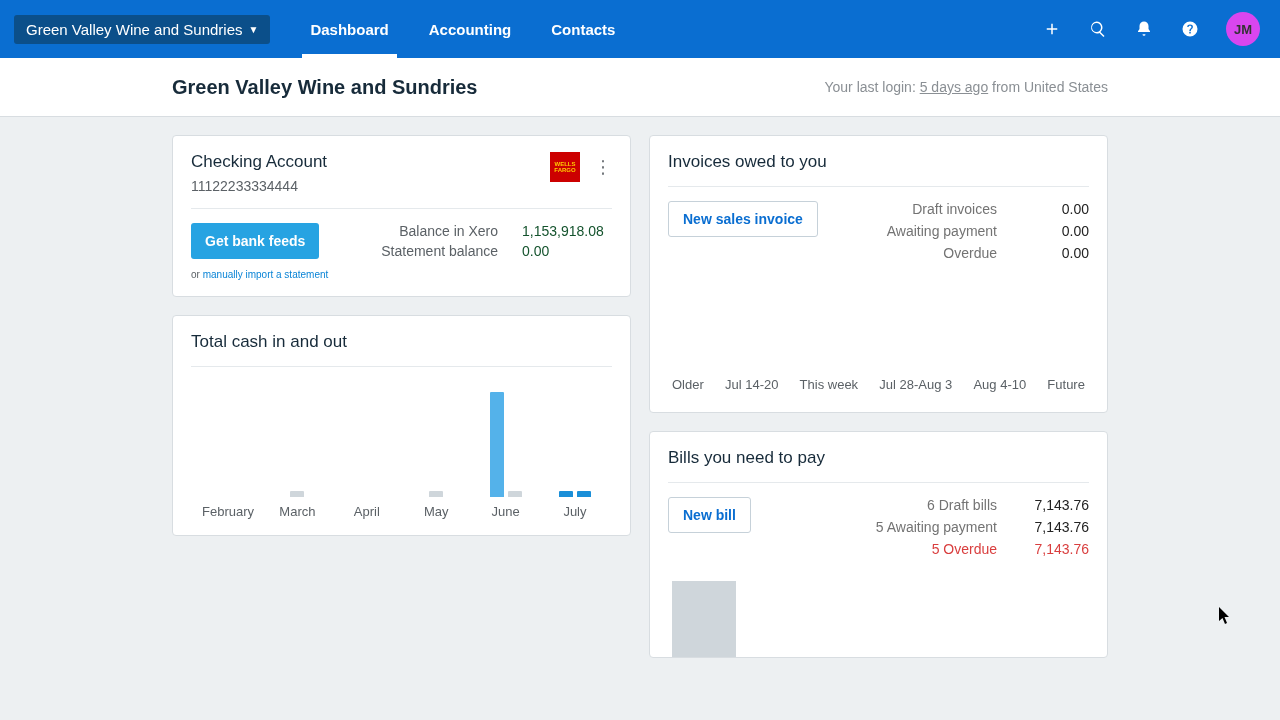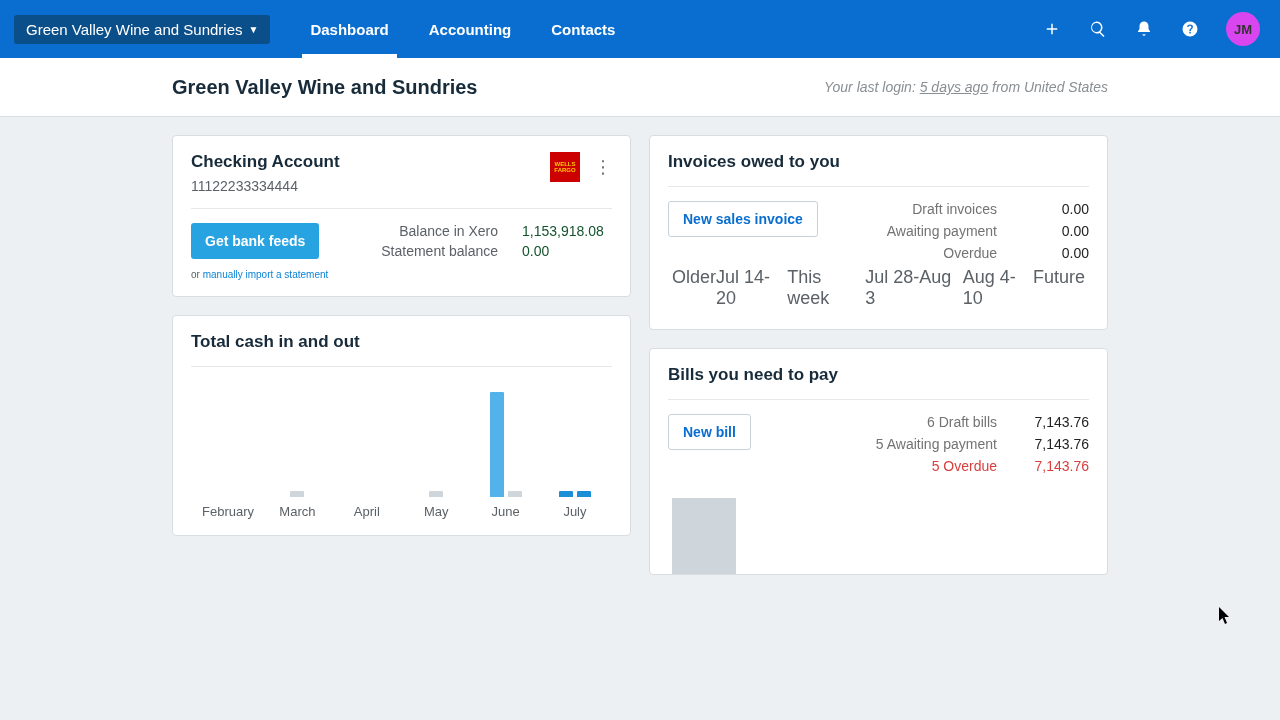--- a/index.html
+++ b/index.html
@@ -15,30 +15,30 @@
 .nav-spacer { flex: 1; }
 .nav-icons { display: flex; align-items: center; gap: 26px; margin-right: 6px; }
 .nav-icon { width: 20px; height: 20px; cursor: pointer; display: flex; align-items: center; justify-content: center; }
 .nav-icon svg { fill: #fff; }
 .avatar { width: 34px; height: 34px; border-radius: 50%; background: #d946ef; color: #333; font-weight: 600; font-size: 13px; display: flex; align-items: center; justify-content: center; cursor: pointer; }
 
 
 .subhead { background: #fff; border-bottom: 1px solid #d8dde1; height: 59px; display: flex; align-items: center; padding: 0 0; }
 .subhead-inner { width: 100%; padding: 0 172px 0 172px; display: flex; align-items: center; }
 .page-title { font-size: 20px; font-weight: 700; color: #172b3a; }
-.login-note { margin-left: auto; color: #8a8f94; font-size: 14px; font-style: italic; }
+.login-note { margin-left: auto; color: #8a8f94; font-size: 14px; }
 .login-note .ul { text-decoration: underline; cursor: pointer; }
 
 
 .main { padding: 18px 172px 0; display: flex; gap: 18px; align-items: flex-start; }
 .col { display: flex; flex-direction: column; gap: 18px; width: 460px; }
 
 .card { background: #fff; border: 1px solid #d8dde1; border-radius: 4px; padding: 16px 18px; }
 .card-head { display: flex; align-items: flex-start; }
-.card-title { font-size: 17px; font-weight: 700; color: #172b3a; }
+.card-title { font-size: 17px; font-weight: 400; color: #172b3a; }
 .card-sub { font-size: 14px; color: #5b6166; margin-top: 6px; }
 .card-head-right { margin-left: auto; display: flex; align-items: center; gap: 14px; }
 .bank-logo { width: 30px; height: 30px; background: #cc0000; display: flex; align-items: center; justify-content: center; color: #ffcc00; font-size: 6px; font-weight: 700; line-height: 1; text-align: center; }
 .kebab { color: #6b7075; cursor: pointer; font-size: 18px; line-height: 1; }
 
 .hr { border: 0; border-top: 1px solid #e5e9ec; margin: 14px 0; }
 
 .row { display: flex; align-items: flex-start; }
 .btn-primary { background: #27a3e2; color: #fff; border: 0; padding: 10px 14px; border-radius: 3px; font-size: 14px; font-weight: 600; cursor: pointer; }
 .btn-outline { background: #fff; color: #0a6ed1; border: 1px solid #c6d1d9; padding: 9px 14px; border-radius: 3px; font-size: 14px; font-weight: 600; cursor: pointer; }
@@ -48,21 +48,21 @@
 .bal-val { min-width: 90px; text-align: left; color: #14532d; }
 .or-line { font-size: 10px; color: #5b6166; margin-top: 10px; }
 .or-line a { color: #0a84d6; text-decoration: none; cursor: pointer; }
 
 .kv-list { margin-left: auto; }
 .kv { display: flex; justify-content: flex-end; gap: 28px; font-size: 14px; margin-bottom: 6px; }
 .kv .k { color: #737373; text-align: right; }
 .kv .v { min-width: 64px; text-align: right; color: #222; }
 .kv.red .k, .kv.red .v { color: #d93e3e; }
 
-.period-row { display: flex; justify-content: space-between; font-size: 18px; color: #5b6166; padding: 0 4px 4px; }
+.period-row { display: flex; justify-content: space-between; font-size: 13px; color: #5b6166; margin-top: 110px; padding: 0 4px 4px; }
 .period-row span { cursor: pointer; }
 
 
 .chart-area { margin-top: 12px; position: relative; height: 138px; }
 .bars { position: absolute; bottom: 22px; left: 0; right: 0; display: flex; justify-content: space-between; padding: 0 10px; align-items: flex-end; height: 110px; }
 .bar-group { width: 54px; display: flex; align-items: flex-end; justify-content: center; gap: 4px; }
 .bar { width: 14px; background: #cfd6db; border-radius: 1px 1px 0 0; }
 .bar.in { background: #54b2ea; }
 .bar.sel { background: #1a8fd8; }
 .x-labels { position: absolute; bottom: 0; left: 0; right: 0; display: flex; justify-content: space-between; padding: 0 10px; font-size: 13px; color: #5b6166; }

